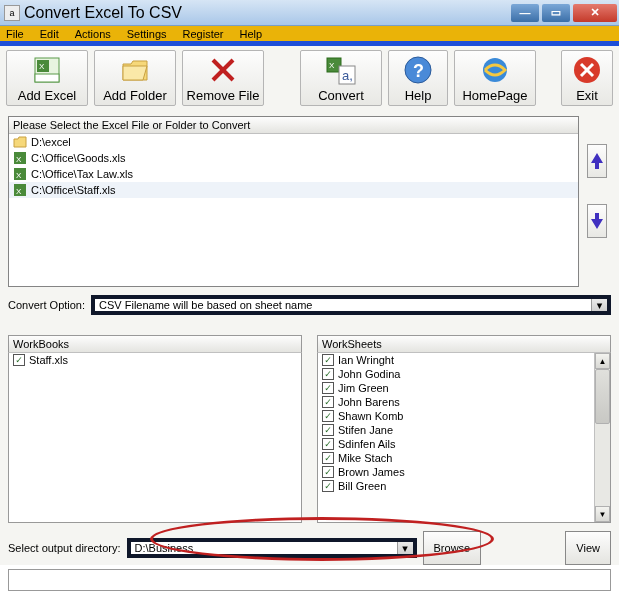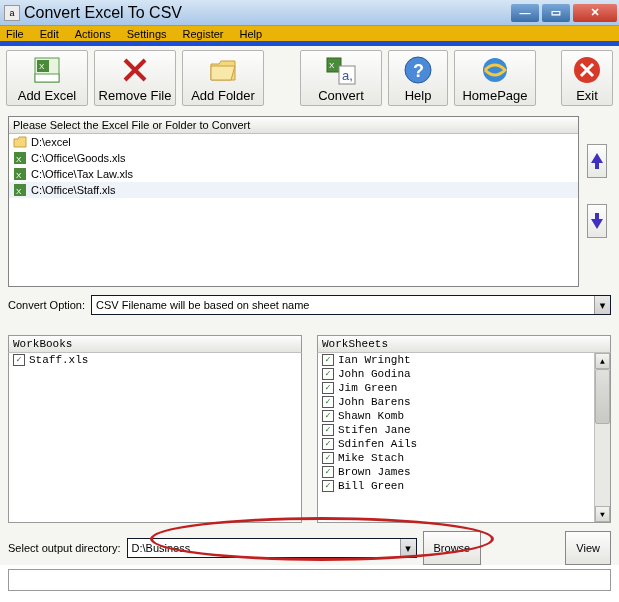--- a/index.html
+++ b/index.html
@@ -34,25 +34,25 @@
 .frow { display: flex; align-items: center; gap: 4px; padding: 1px 4px; }
 .frow.sel { background: #eef3f9; }
 .ficon { width: 14px; height: 14px; display: flex; align-items: center; justify-content: center; }
 
 .arrows { position: absolute; right: -28px; top: 28px; display: flex; flex-direction: column; gap: 26px; align-items: center; }
 .arrowbtn { width: 20px; height: 34px; border: 1px solid #999; background: linear-gradient(#fdfdfd,#e8e8e4); display: flex; align-items: center; justify-content: center; }
 
 
 .optrow { display: flex; align-items: center; margin: 8px 0 20px 0; gap: 6px; }
 .optlabel { font-size: 11px; }
-.combo { flex: 1; height: 20px; border: 1px solid #0f172a; background: #fff; display: flex; align-items: center; padding: 0 2px 0 4px; position: relative; }
+.combo { flex: 1; height: 20px; border: 4px solid #0f172a; background: #fff; display: flex; align-items: center; padding: 0 2px 0 4px; position: relative; }
 .combo .drop { position: absolute; right: 0; top: 0; width: 16px; height: 100%; background: linear-gradient(#eaeaea,#d0d0d0); border-left: 1px solid #999; display: flex; align-items: center; justify-content: center; }
 
 
-.duo { display: flex; gap: 15px; font-family: Liberation Mono, monospace; }
+.duo { display: flex; gap: 15px; }
 .listcol { flex: 1; display: flex; flex-direction: column; }
 .listhdr { background: linear-gradient(#fdfdfd,#e4e4e0); border: 1px solid #999; border-bottom: 1px solid #c0c0c0; padding: 2px 4px; }
 .listbody { border: 1px solid #999; border-top: none; background: #fff; height: 170px; overflow: hidden; position: relative; }
 .chkrow { display: flex; align-items: center; gap: 4px; padding: 1px 4px; }
 .chk { width: 12px; height: 12px; border: 1px solid #555; background: #fff; display: flex; align-items: center; justify-content: center; font-size: 9px; color: #2a6e2a; line-height: 1; }
 .vsb { position: absolute; right: 0; top: 0; width: 16px; height: 100%; background: #e8e8e4; border-left: 1px solid #c0c0c0; display: flex; flex-direction: column; }
 .sbbtn { height: 16px; background: linear-gradient(#f4f4f0,#d8d8d4); border: 1px solid #b0b0b0; display:flex; align-items:center; justify-content:center; font-size:8px; }
 .sbtrack { flex: 1; }
 .sbthumb { margin-top: 0; height: 40%; background: linear-gradient(#e0e0dc,#c8c8c4); border: 1px solid #b0b0b0; border-radius:2px; }
 
@@ -98,34 +98,34 @@
           <rect x="6" y="6" width="12" height="12" fill="#4a8a3a"></rect>
           <text x="8" y="15" fill="#fff" font-size="8">X</text>
           <rect x="4" y="20" width="24" height="8" fill="#fff" stroke="#5a9a4a"></rect>
         </svg>
     </span>
     <span class="tblabel">Add Excel</span>
   </div>
   <div class="tbbtn">
     <span class="icon">
       <svg width="32" height="32">
+          <path d="M4 10 L12 10 L14 7 L28 7 L28 26 L4 26 Z" fill="#f6d87a" stroke="#c8a040"></path>
+          <path d="M4 12 L28 12 L24 26 L4 26 Z" fill="#fae8a8" stroke="#c8a040"></path>
+        </svg>
+    </span>
+    <span class="tblabel">Add Folder</span>
+  </div>
+  <div class="tbbtn">
+    <span class="icon">
+      <svg width="32" height="32">
           <line x1="6" y1="6" x2="26" y2="26" stroke="#c02020" stroke-width="4"></line>
           <line x1="26" y1="6" x2="6" y2="26" stroke="#c02020" stroke-width="4"></line>
         </svg>
     </span>
     <span class="tblabel">Remove File</span>
-  </div>
-  <div class="tbbtn">
-    <span class="icon">
-      <svg width="32" height="32">
-          <path d="M4 10 L12 10 L14 7 L28 7 L28 26 L4 26 Z" fill="#f6d87a" stroke="#c8a040"></path>
-          <path d="M4 12 L28 12 L24 26 L4 26 Z" fill="#fae8a8" stroke="#c8a040"></path>
-        </svg>
-    </span>
-    <span class="tblabel">Add Folder</span>
   </div>
   <div style="width:24px"></div>
   <div class="tbbtn">
     <span class="icon">
       <svg width="32" height="32">
           <rect x="2" y="4" width="14" height="14" fill="#4a8a3a" stroke="#2a6a1a"></rect>
           <text x="4" y="14" fill="#fff" font-size="8">X</text>
           <rect x="14" y="12" width="16" height="18" fill="#fff" stroke="#888"></rect>
           <text x="17" y="26" fill="#3a5a9a" font-size="13">a,</text>
         </svg>

